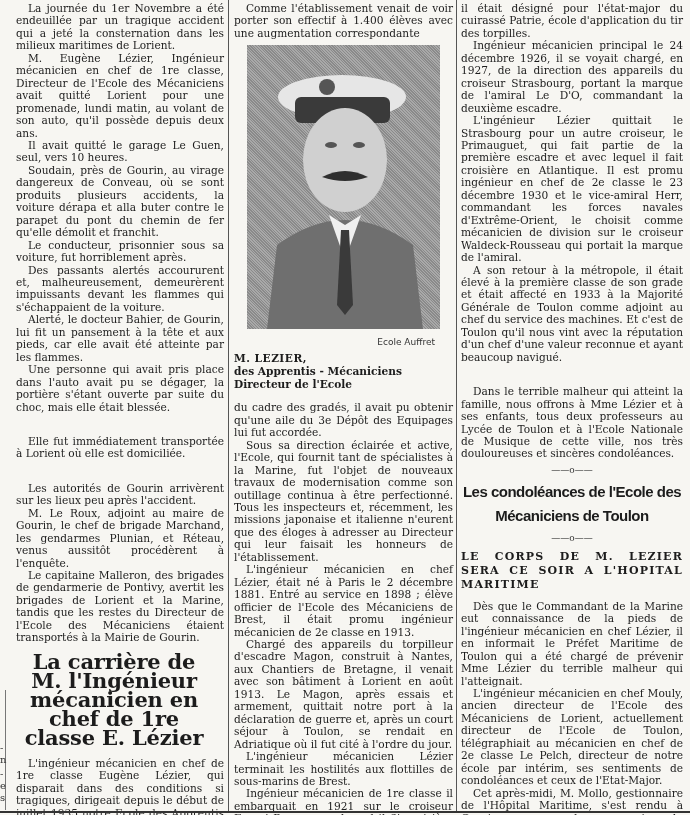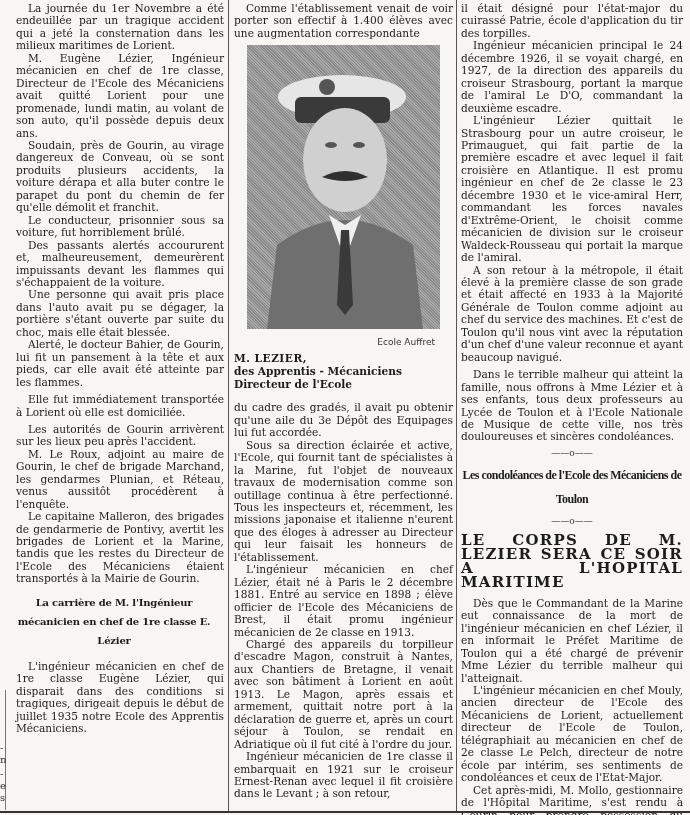--- a/index.html
+++ b/index.html
@@ -9,41 +9,41 @@
     font-family: "DejaVu Serif", serif;
     color: #1c1c1c;
     position: relative;
   }
   .col {
     position: absolute; top: 2px;
     font-size: 10.6px; line-height: 12.45px;
     text-align: justify;
   }
   .col p { margin: 0; text-indent: 12px; hyphens: auto; }
-  .col p.gap { margin-top: 5px; }
+  .col p.gap { margin-top: 22px; }
   #col1 { left: 16px; width: 208px; }
   #col2 { left: 234px; width: 219px; }
   #col3 { left: 461px; width: 222px; }
   .vrule { position: absolute; top: 0; width: 1px; background: #555; }
   #rule-a { left: 228px; height: 812px; }
   #rule-b { left: 456px; height: 812px; }
   #rule-left { left: 5px; top: 690px; height: 120px; background:#777; }
   .margin-frag { position: absolute; left: 0; font-size: 10px; line-height: 12px; color:#333; }
   .headline-serif {
     font-family: "DejaVu Serif", serif; font-weight: bold;
-    font-size: 10px; line-height: 19px; text-align: center;
+    font-size: 21px; line-height: 19px; text-align: center;
     margin: 8px 12px 10px 0; letter-spacing: -0.2px;
   }
   .headline-sans {
-    font-family: Liberation Serif, serif; font-weight: bold;
-    font-size: 12px; line-height: 24px; text-align: center;
+    font-family: Liberation Sans, sans-serif; font-weight: bold;
+    font-size: 15px; line-height: 24px; text-align: center;
     margin: 4px 0 4px 0; letter-spacing: -0.5px;
   }
   .subhead {
-    font-weight: bold; font-size: 15px; line-height: 14px;
+    font-weight: bold; font-size: 11px; line-height: 14px;
     text-align: justify; text-align-last: justify;
     letter-spacing: 1.2px; margin: 6px 0 8px 0;
   }
   .ornament { text-align: center; font-size: 9px; line-height: 12px; margin: 4px 0; color:#333; }
   .photo-box {
     width: 193px; height: 284px; margin: 6px auto 0 auto;
     background: repeating-linear-gradient(45deg,#8a8a8a 0 1px,#a9a9a9 1px 2px);
     position: relative; overflow: hidden;
   }
   .photo-box svg { position:absolute; left:0; top:0; }
@@ -61,25 +61,26 @@
 
 <div class="margin-frag" style="top:742px">-</div>
 <div class="margin-frag" style="top:754px">n</div>
 <div class="margin-frag" style="top:768px">-</div>
 <div class="margin-frag" style="top:780px">e</div>
 <div class="margin-frag" style="top:792px">s</div>
 
 <div class="col" id="col1">
   <p>La journée du 1er Novembre a été endeuillée par un tragique accident qui a jeté la consternation dans les milieux maritimes de Lorient.</p>
   <p>M. Eugène Lézier, Ingénieur mécanicien en chef de 1re classe, Directeur de l'Ecole des Mécaniciens avait quitté Lorient pour une promenade, lundi matin, au volant de son auto, qu'il possède depuis deux ans.</p>
+  <p>Il avait quitté le garage Le Guen, seul, vers 10 heures.</p>
   <p>Soudain, près de Gourin, au virage dangereux de Conveau, où se sont produits plusieurs accidents, la voiture dérapa et alla buter contre le parapet du pont du chemin de fer qu'elle démolit et franchit.</p>
-  <p>Le conducteur, prisonnier sous sa voiture, fut horriblement brûlé.</p>
+  <p>Le conducteur, prisonnier sous sa voiture, fut horriblement après.</p>
   <p>Des passants alertés accoururent et, malheureusement, demeurèrent impuissants devant les flammes qui s'échappaient de la voiture.</p>
+  <p>Alerté, le docteur Bahier, de Gourin, lui fit un pansement à la tête et aux pieds, car elle avait été atteinte par les flammes.</p>
   <p>Une personne qui avait pris place dans l'auto avait pu se dégager, la portière s'étant ouverte par suite du choc, mais elle était blessée.</p>
-  <p>Alerté, le docteur Bahier, de Gourin, lui fit un pansement à la tête et aux pieds, car elle avait été atteinte par les flammes.</p>
   <p class="gap">Elle fut immédiatement transportée à Lorient où elle est domiciliée.</p>
   <p class="gap">Les autorités de Gourin arrivèrent sur les lieux peu après l'accident.</p>
   <p>M. Le Roux, adjoint au maire de Gourin, le chef de brigade Marchand, les gendarmes Plunian, et Réteau, venus aussitôt procédèrent à l'enquête.</p>
   <p>Le capitaine Malleron, des brigades de gendarmerie de Pontivy, avertit les brigades de Lorient et la Marine, tandis que les restes du Directeur de l'Ecole des Mécaniciens étaient transportés à la Mairie de Gourin.</p>
   <div class="headline-serif">La carrière de M. l'Ingénieur mécanicien en chef de 1re classe E. Lézier</div>
   <p>L'ingénieur mécanicien en chef de 1re classe Eugène Lézier, qui disparait dans des conditions si tragiques, dirigeait depuis le début de juillet 1935 notre Ecole des Apprentis Mécaniciens.</p>
 
 </div>
 
 <div class="col" id="col2">
@@ -101,32 +102,33 @@
   <div class="credit">Ecole Auffret</div>
   <div class="caption">
     <div class="name">M. LEZIER,</div>
     <div>des Apprentis - Mécaniciens</div>
     <div>Directeur de l'Ecole</div>
   </div>
   <p style="text-indent:0">du cadre des gradés, il avait pu obtenir qu'une aile du 3e Dépôt des Equipages lui fut accordée.</p>
   <p>Sous sa direction éclairée et active, l'Ecole, qui fournit tant de spécialistes à la Marine, fut l'objet de nouveaux travaux de modernisation comme son outillage continua à être perfectionné. Tous les inspecteurs et, récemment, les missions japonaise et italienne n'eurent que des éloges à adresser au Directeur qui leur faisait les honneurs de l'établissement.</p>
   <p>L'ingénieur mécanicien en chef Lézier, était né à Paris le 2 décembre 1881. Entré au service en 1898 ; élève officier de l'Ecole des Mécaniciens de Brest, il était promu ingénieur mécanicien de 2e classe en 1913.</p>
   <p>Chargé des appareils du torpilleur d'escadre Magon, construit à Nantes, aux Chantiers de Bretagne, il venait avec son bâtiment à Lorient en août 1913. Le Magon, après essais et armement, quittait notre port à la déclaration de guerre et, après un court séjour à Toulon, se rendait en Adriatique où il fut cité à l'ordre du jour.</p>
+  <p>L'ingénieur mécanicien Lézier terminait les hostilités aux flottilles de sous-marins de Brest.</p>
   <p>Ingénieur mécanicien de 1re classe il embarquait en 1921 sur le croiseur Ernest-Renan avec lequel il fit croisière dans le Levant ; à son retour,</p>
 </div>
 
 <div class="col" id="col3">
   <p style="text-indent:0">il était désigné pour l'état-major du cuirassé Patrie, école d'application du tir des torpilles.</p>
   <p>Ingénieur mécanicien principal le 24 décembre 1926, il se voyait chargé, en 1927, de la direction des appareils du croiseur Strasbourg, portant la marque de l'amiral Le D'O, commandant la deuxième escadre.</p>
   <p>L'ingénieur Lézier quittait le Strasbourg pour un autre croiseur, le Primauguet, qui fait partie de la première escadre et avec lequel il fait croisière en Atlantique. Il est promu ingénieur en chef de 2e classe le 23 décembre 1930 et le vice-amiral Herr, commandant les forces navales d'Extrême-Orient, le choisit comme mécanicien de division sur le croiseur Waldeck-Rousseau qui portait la marque de l'amiral.</p>
   <p>A son retour à la métropole, il était élevé à la première classe de son grade et était affecté en 1933 à la Majorité Générale de Toulon comme adjoint au chef du service des machines. Et c'est de Toulon qu'il nous vint avec la réputation d'un chef d'une valeur reconnue et ayant beaucoup navigué.</p>
   <p class="gap">Dans le terrible malheur qui atteint la famille, nous offrons à Mme Lézier et à ses enfants, tous deux professeurs au Lycée de Toulon et à l'Ecole Nationale de Musique de cette ville, nos très douloureuses et sincères condoléances.</p>
   <div class="ornament">——o——</div>
   <div class="headline-sans">Les condoléances de l'Ecole des Mécaniciens de Toulon</div>
   <div class="ornament">——o——</div>
   <div class="subhead">LE CORPS DE M. LEZIER SERA CE SOIR A L'HOPITAL MARITIME</div>
-  <p>Dès que le Commandant de la Marine eut connaissance de la mort de l'ingénieur mécanicien en chef Lézier, il en informait le Préfet Maritime de Toulon qui a été chargé de prévenir Mme Lézier du terrible malheur qui l'atteignait.</p>
+  <p>Dès que le Commandant de la Marine eut connaissance de la pieds de l'ingénieur mécanicien en chef Lézier, il en informait le Préfet Maritime de Toulon qui a été chargé de prévenir Mme Lézier du terrible malheur qui l'atteignait.</p>
   <p>L'ingénieur mécanicien en chef Mouly, ancien directeur de l'Ecole des Mécaniciens de Lorient, actuellement directeur de l'Ecole de Toulon, télégraphiait au mécanicien en chef de 2e classe Le Pelch, directeur de notre école par intérim, ses sentiments de condoléances et ceux de l'Etat-Major.</p>
   <p>Cet après-midi, M. Mollo, gestionnaire de l'Hôpital Maritime, s'est rendu à Gourin pour prendre possession du corps de la victime et établir l'acte de décès.</p>
 
 </div>
 
 <div class="bottom-rule" style="top:811px"></div>
 
 </body></html>

